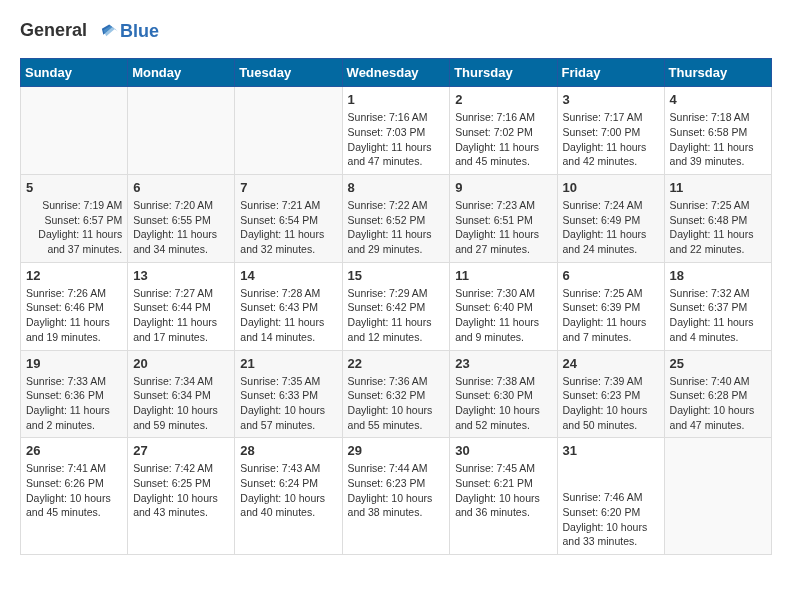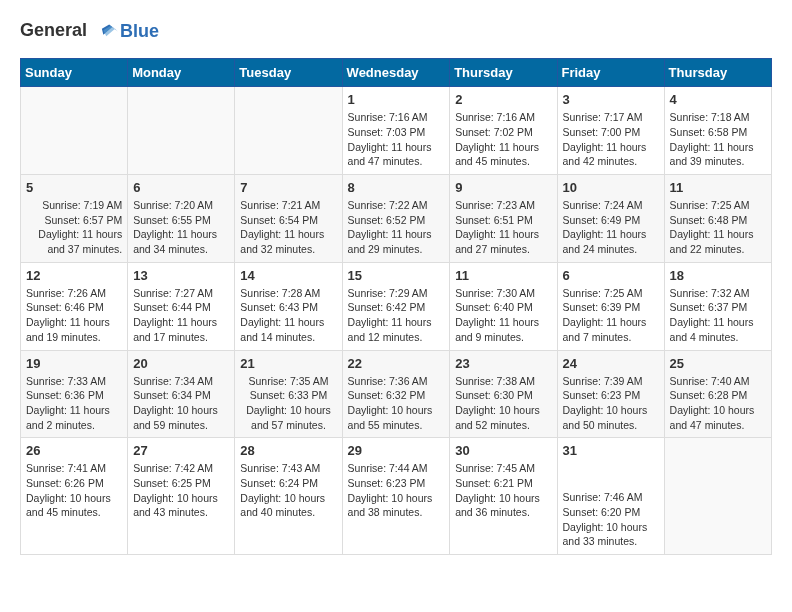--- a/index.html
+++ b/index.html
@@ -238,21 +238,21 @@
 Daylight: 11 hours and 2 minutes.</div>
         </td>
         <td>
           <div class="day-number">20</div>
           <div class="day-info" style="white-space: pre-line;">Sunrise: 7:34 AM
 Sunset: 6:34 PM
 Daylight: 10 hours and 59 minutes.</div>
         </td>
         <td>
           <div class="day-number">21</div>
-          <div class="day-info" style="white-space: pre-line; text-align: center;">Sunrise: 7:35 AM
+          <div class="day-info" style="white-space: pre-line;">Sunrise: 7:35 AM
 Sunset: 6:33 PM
 Daylight: 10 hours and 57 minutes.</div>
         </td>
         <td>
           <div class="day-number">22</div>
           <div class="day-info" style="white-space: pre-line;">Sunrise: 7:36 AM
 Sunset: 6:32 PM
 Daylight: 10 hours and 55 minutes.</div>
         </td>
         <td>

